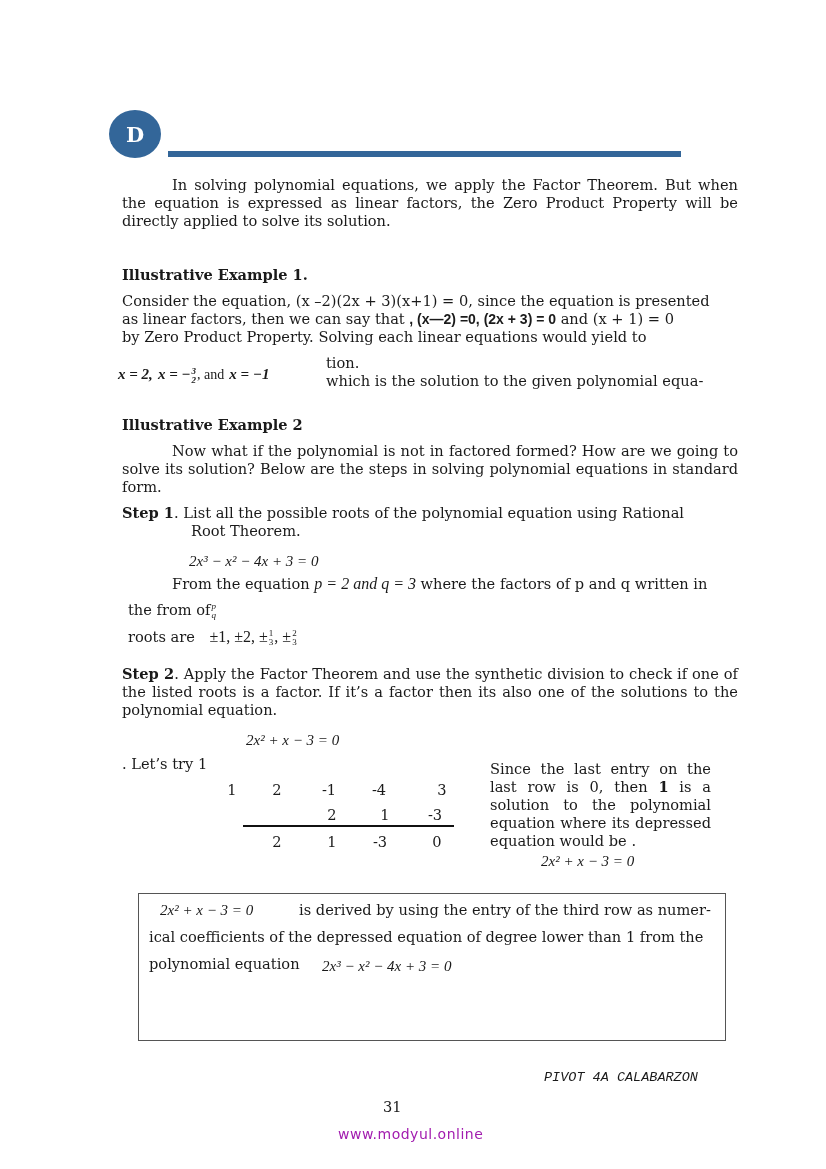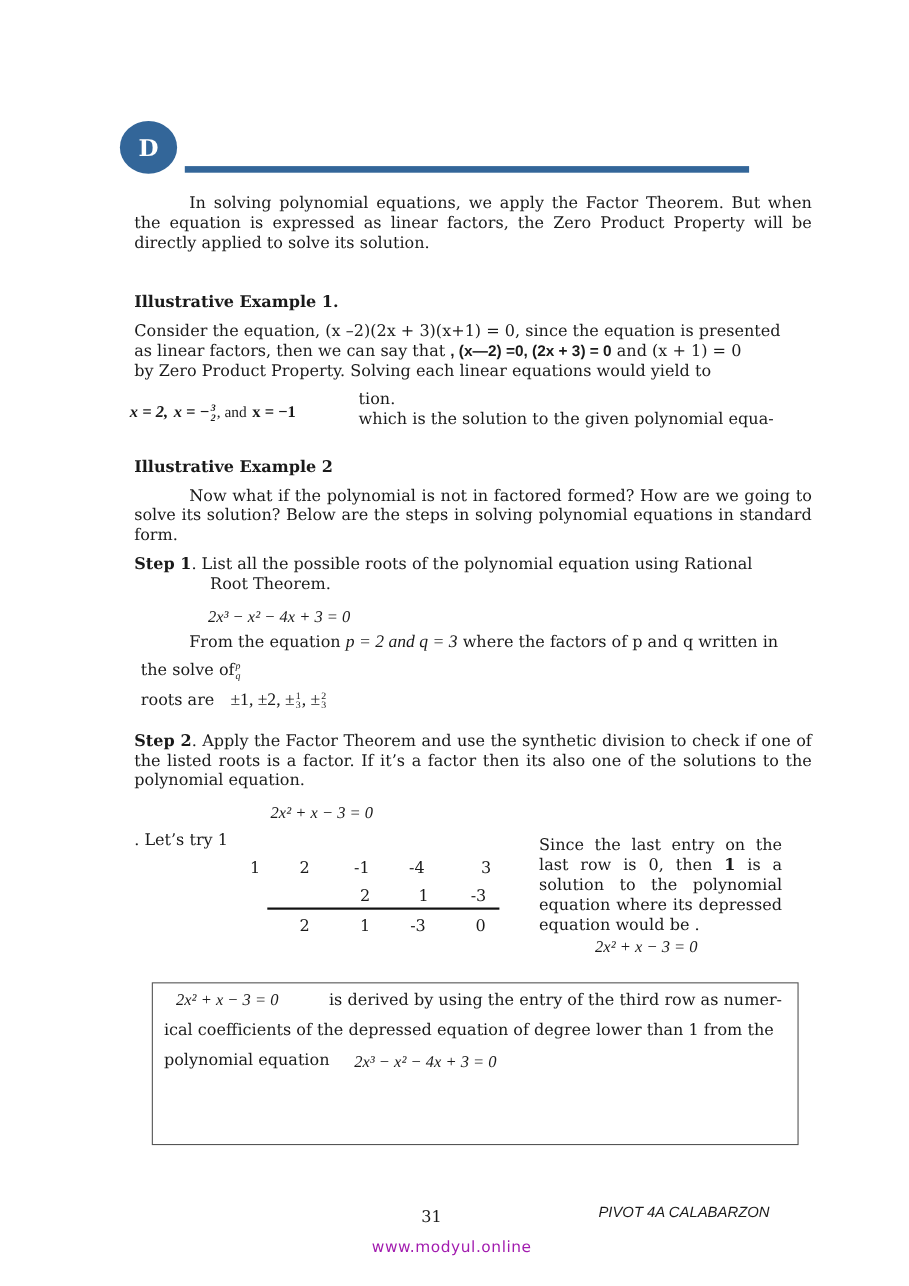--- a/index.html
+++ b/index.html
@@ -16,21 +16,21 @@
   .h { font-weight: bold; font-size: 14.6px; }
   .math { font-family: "Liberation Serif", serif; font-size: 15px; }
   .mathb { font-family: "Liberation Serif", serif; font-weight: bold; font-size: 15px; }
   .frac { display: inline-block; vertical-align: middle; text-align: center;
           font-size: 9px; line-height: 9px; margin: 0 1px; }
   .frac span { display: block; }
   .sans-b { font-family: "Liberation Sans", sans-serif; font-weight: bold; font-size: 14px; }
   .cell { position: absolute; width: 40px; text-align: center; font-size: 14.6px; }
   .rule { left: 243px; top: 825px; width: 211px; height: 2px; background: #111; }
   .box { left: 138px; top: 893px; width: 588px; height: 148px; border: 1.5px solid #555; box-sizing: border-box; }
-  .footer { font-style: italic; font-size: 13.5px; font-family: Liberation Sans, sans-serif; margin-top: 24px; }
+  .footer { font-style: italic; font-size: 13.5px; font-family: Liberation Mono, monospace; }
   .watermark { font-family: "DejaVu Sans", sans-serif; font-size: 14px; color: #a21caf; letter-spacing: 0.5px; }
 </style>
 </head>
 <body>
 
 <div class="abs badge">
     <span>D</span>
   </div>
 <div class="abs bar"></div>
 
@@ -38,42 +38,42 @@
 
 <div class="abs h" style="left:122px; top:266px;">Illustrative Example 1.</div>
 <div class="abs txt" style="left:122px; top:292px; width:620px; white-space:nowrap;">
   <div>Consider the equation, (x –2)(2x + 3)(x+1) = 0,   since the equation is     presented</div>
   <div><span>as linear factors, then we can say that </span><span class="sans-b">, (x—2) =0,  (2x + 3) = 0</span><span>  and (x + 1) = 0</span></div>
   <div>by Zero Product Property. Solving each linear equations would yield   to</div>
 </div>
 <div class="abs" style="left:118px; top:364px; white-space:nowrap;">
   <span class="mathb" style="font-style:italic;">x = 2,</span>
   <span class="mathb" style="font-style:italic;"><span>x = −</span><span class="frac"><span>3</span><span>2</span></span></span><span class="math" style="font-size:14px;">, and</span>
-  <span class="mathb" style="">x = −1</span>
+  <span class="mathb" style="font-style:italic;">x = −1</span>
 </div>
 <div class="abs txt" style="left:326px; top:354px; white-space:nowrap;">
   <div>tion.</div>
   <div>which is  the solution to the given polynomial equa-</div>
 </div>
 
 <div class="abs h" style="left:122px; top:416px;">Illustrative Example 2</div>
 <div class="abs txt just" style="left:122px; top:442px; width:616px; text-indent:50px;">Now what if the polynomial is not in factored formed? How are we going to solve its solution? Below are the steps in solving polynomial equations in standard form.</div>
 
 <div class="abs txt" style="left:122px; top:504px; white-space:nowrap;">
   <div><b>Step 1</b><span>. List all the possible roots of the polynomial equation using    Rational</span></div>
   <div style="padding-left:69px;">Root Theorem.</div>
 </div>
 
 <div class="abs math" style="left:189px; top:553px; font-style:italic;">2x³ − x² − 4x + 3 = 0</div>
 
 <div class="abs txt" style="left:172px; top:575px; white-space:nowrap;">
   <span>From  the  equation </span><span class="math" style="font-style:italic; font-size:16px;">p = 2 and q = 3</span><span> where the factors of p and q written in</span>
 </div>
 <div class="abs txt" style="left:128px; top:601px; white-space:nowrap;">
-  <span>the   solve   of</span><span class="frac math" style="font-style:italic;"><span>p</span><span>q</span></span>
+  <span>the   from   of</span><span class="frac math" style="font-style:italic;"><span>p</span><span>q</span></span>
 </div>
 <div class="abs txt" style="left:128px; top:628px; white-space:nowrap;">
   <span>roots are</span>
   <span class="math" style="margin-left:10px; font-size:16px;"><span>±1, ±2, ±</span><span class="frac"><span>1</span><span>3</span></span><span>, ±</span><span class="frac"><span>2</span><span>3</span></span></span>
 </div>
 
 <div class="abs txt just" style="left:122px; top:665px; width:616px;">
   <b>Step 2</b><span>. Apply the Factor Theorem and use the synthetic division to check if one of the listed roots is a factor. If it’s a factor then its also one of the solutions to the polynomial equation.</span>
 </div>
 

